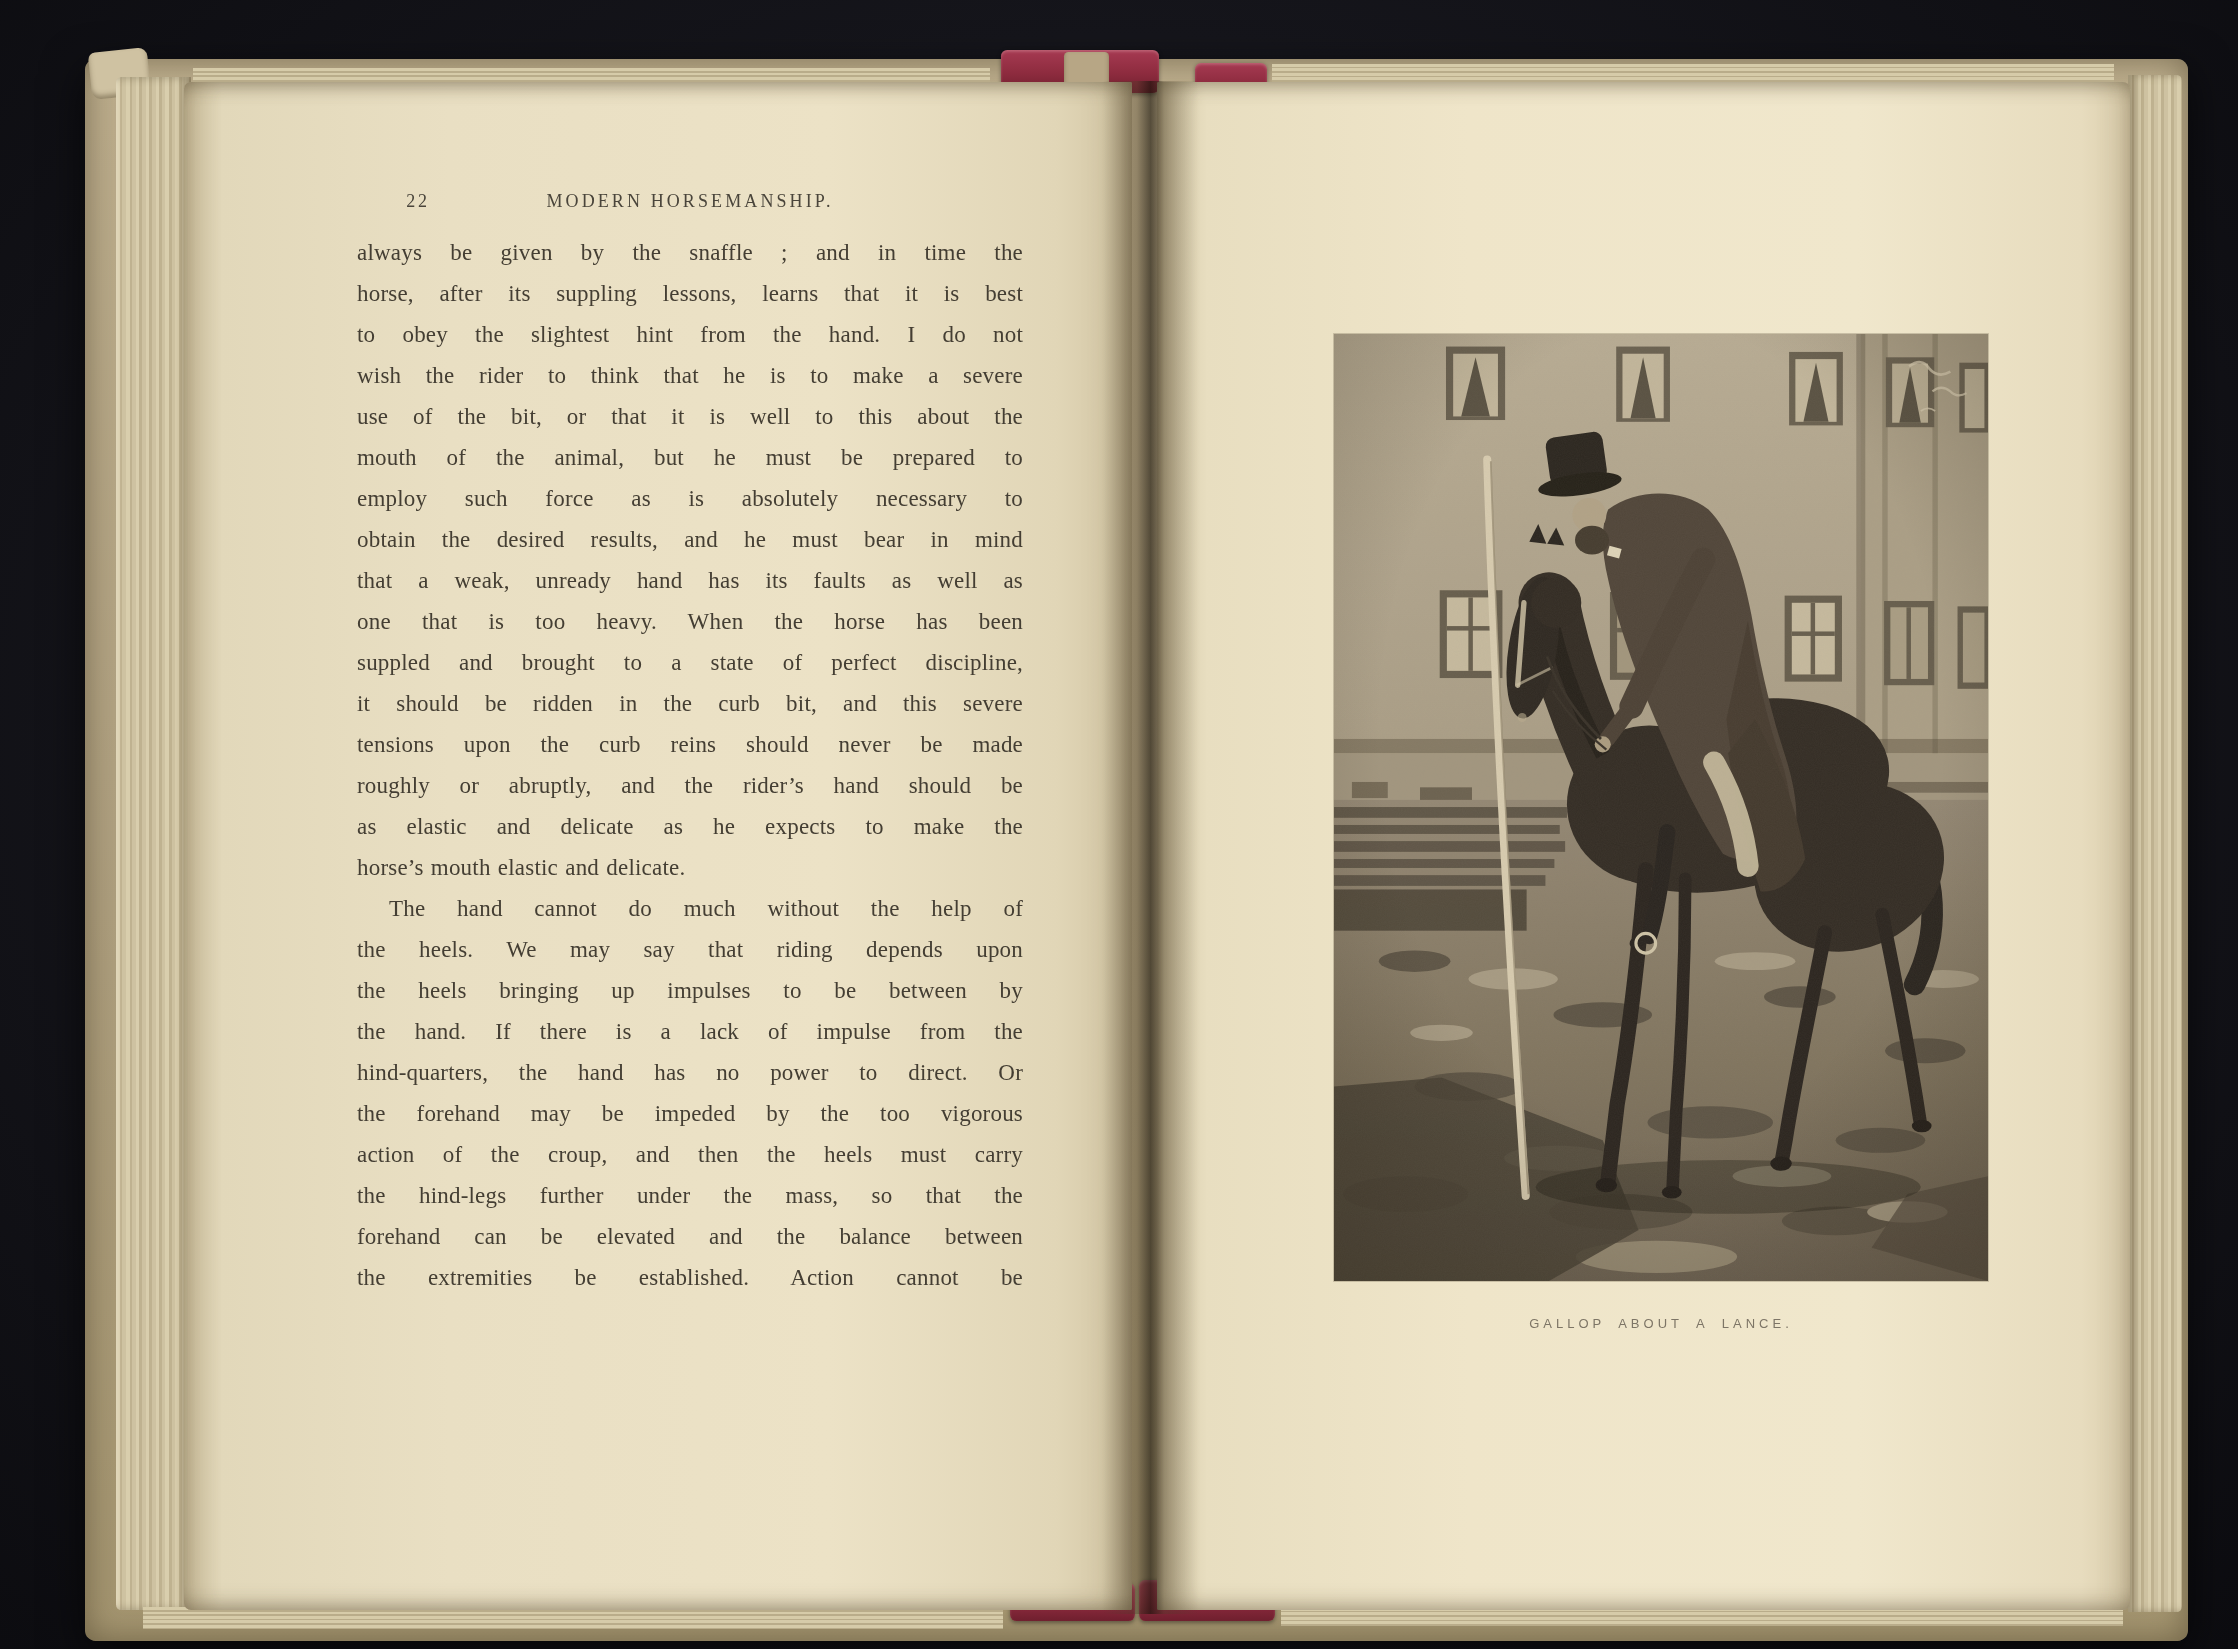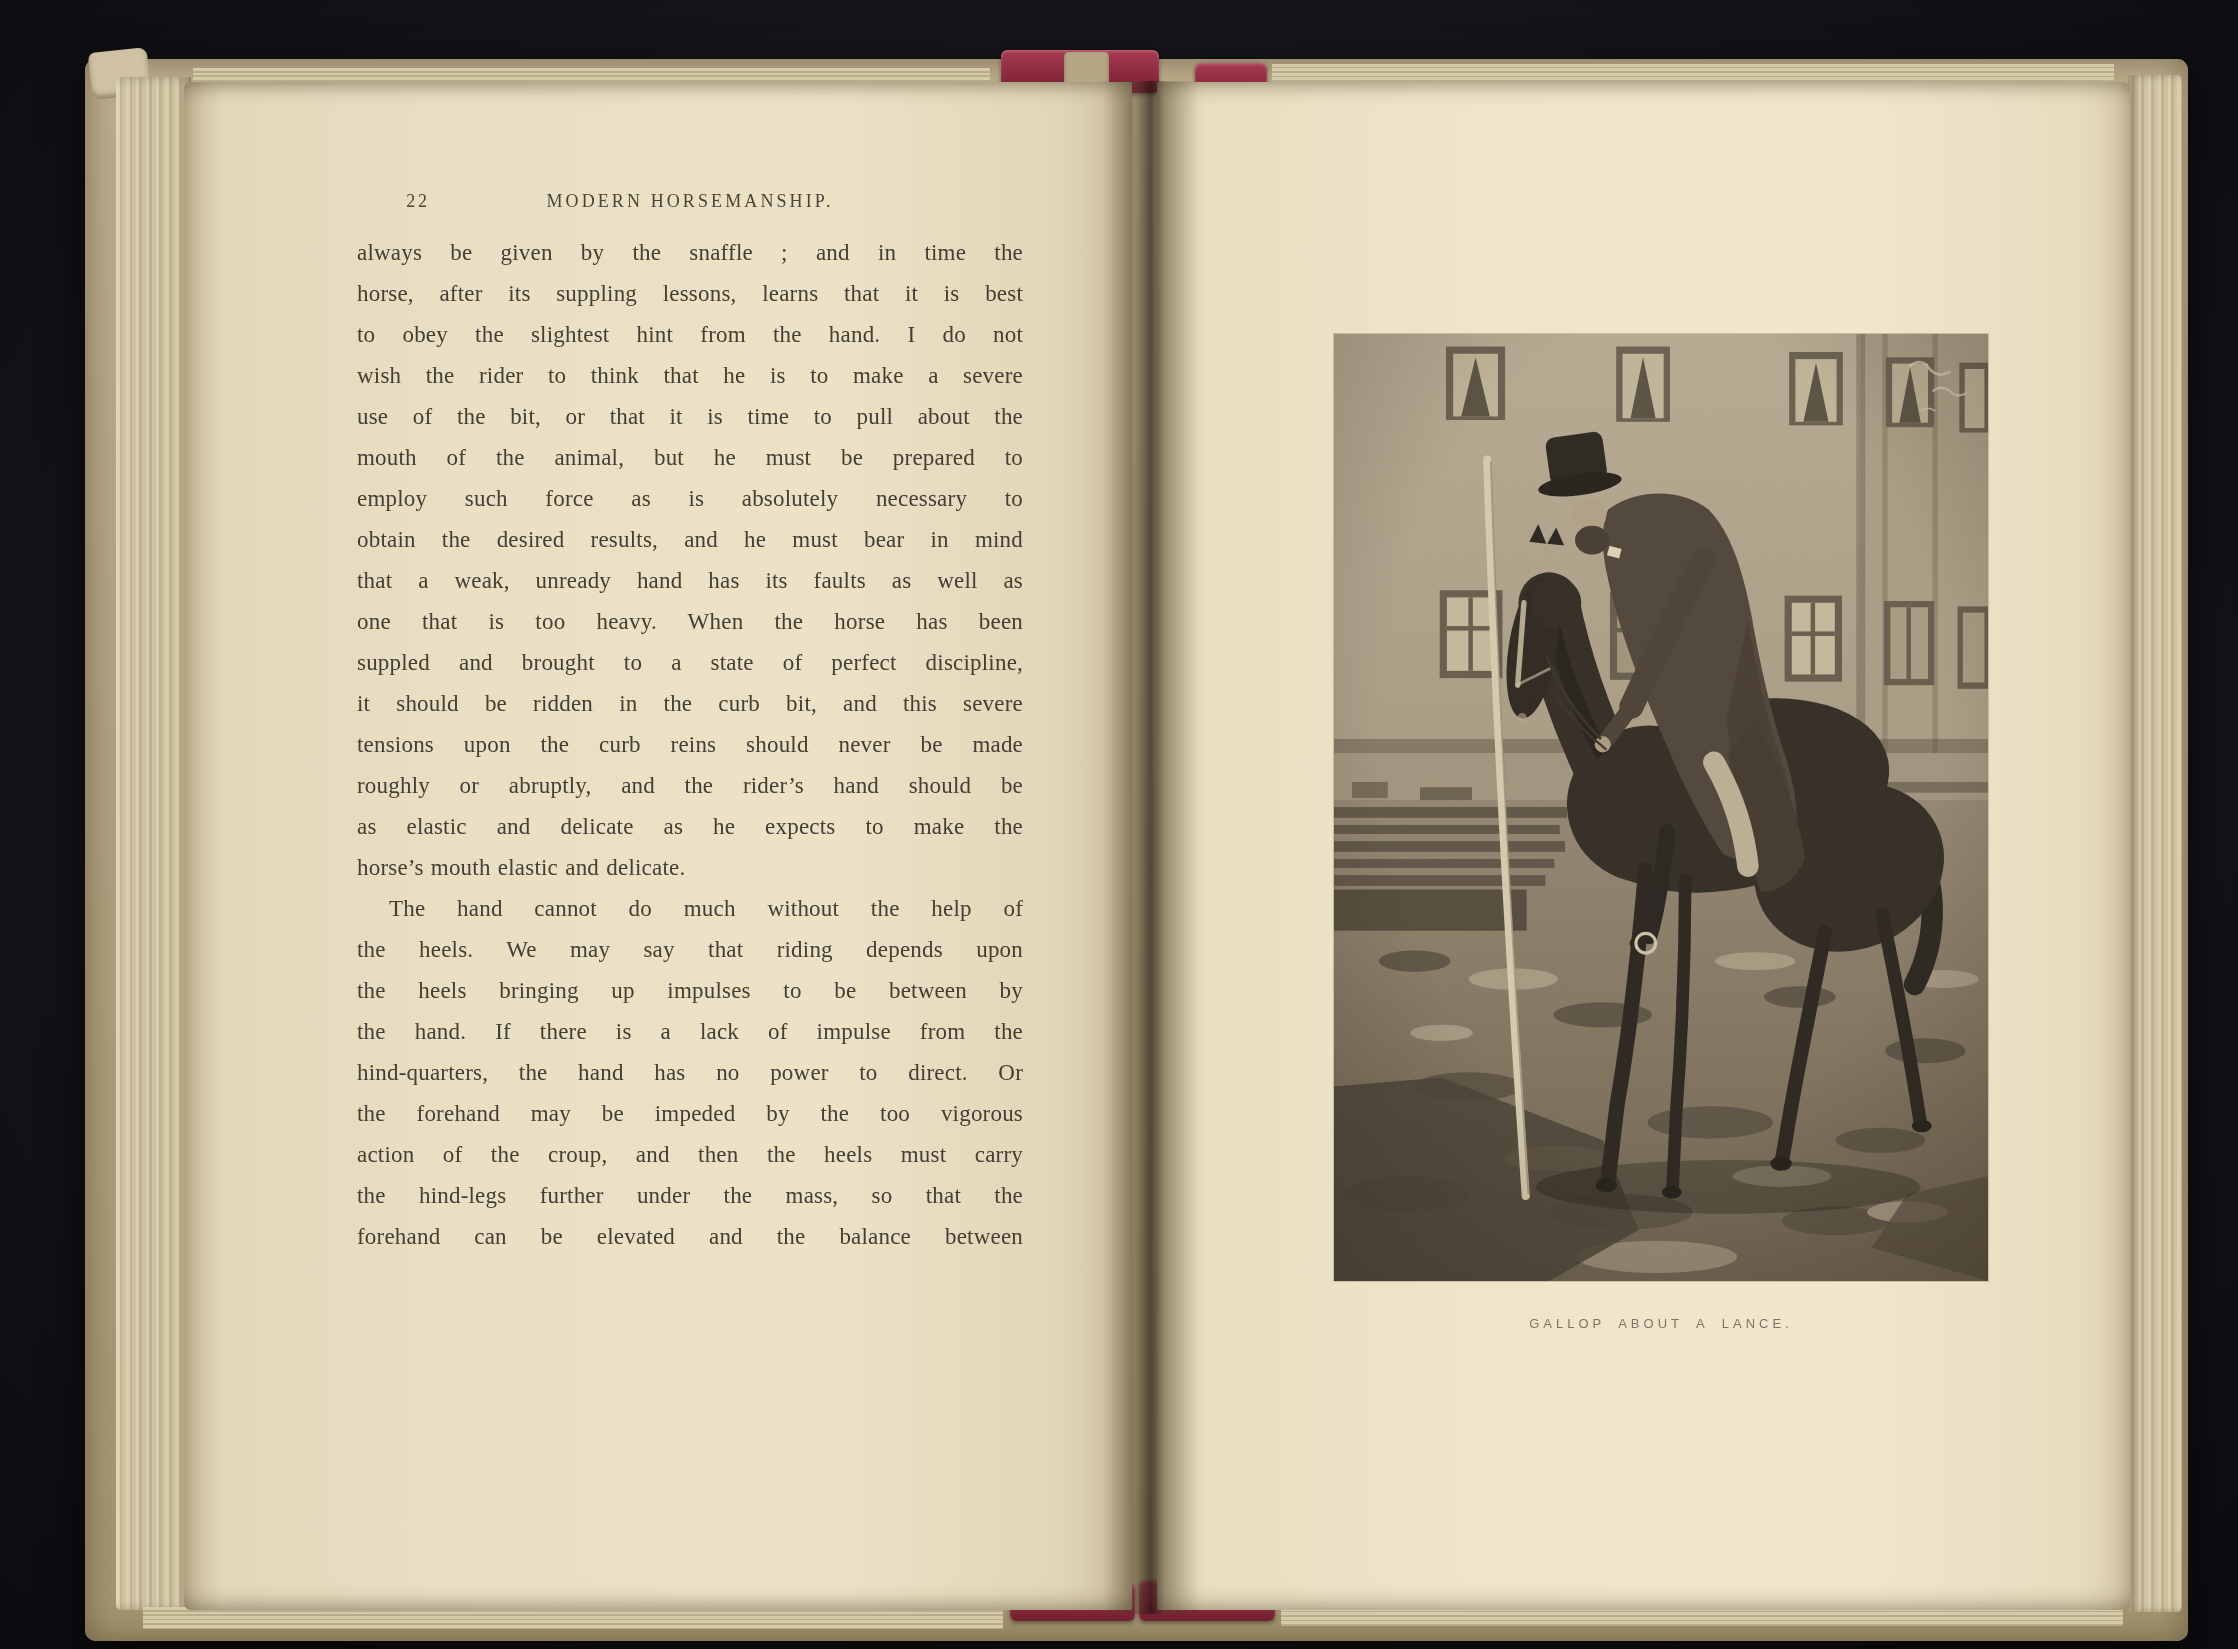--- a/index.html
+++ b/index.html
@@ -82,41 +82,42 @@
   <div class="page left-page">
     <div class="folio-row">
       <span class="page-number">22</span>
       <span class="running-title">MODERN HORSEMANSHIP.</span>
     </div>
     <div class="text-block">
       <div class="line">always be given by the snaffle ; and in time the</div>
       <div class="line">horse, after its suppling lessons, learns that it is best</div>
       <div class="line">to obey the slightest hint from the hand.  I do not</div>
       <div class="line">wish the rider to think that he is to make a severe</div>
-      <div class="line">use of the bit, or that it is time to pull about the</div>
+      <div class="line">use of the bit, or that it is well to this about the</div>
       <div class="line">mouth of the animal, but he must be prepared to</div>
       <div class="line">employ such force as is absolutely necessary to</div>
       <div class="line">obtain the desired results, and he must bear in mind</div>
       <div class="line">that a weak, unready hand has its faults as well as</div>
       <div class="line">one that is too heavy.  When the horse has been</div>
       <div class="line">suppled and brought to a state of perfect discipline,</div>
       <div class="line">it should be ridden in the curb bit, and this severe</div>
       <div class="line">tensions upon the curb reins should never be made</div>
       <div class="line">roughly or abruptly, and the rider’s hand should be</div>
       <div class="line">as elastic and delicate as he expects to make the</div>
       <div class="line end">horse’s mouth elastic and delicate.</div>
       <div class="line indent">The hand cannot do much without the help of</div>
       <div class="line">the heels.  We may say that riding depends upon</div>
       <div class="line">the heels bringing up impulses to be between by</div>
       <div class="line">the hand.  If there is a lack of impulse from the</div>
       <div class="line">hind-quarters, the hand has no power to direct.  Or</div>
       <div class="line">the forehand may be impeded by the too vigorous</div>
       <div class="line">action of the croup, and then the heels must carry</div>
       <div class="line">the hind-legs further under the mass, so that the</div>
       <div class="line">forehand can be elevated and the balance between</div>
+      <div class="line">the extremities be established.  Action cannot be</div>
     </div>
   </div>
 
   <div class="page right-page">
     <div class="plate">
       <svg viewBox="0 0 730 1057" width="654" height="947" xmlns="http://www.w3.org/2000/svg">
         <defs>
           <linearGradient id="wallG" x1="0" y1="0" x2="0" y2="1">
             <stop offset="0" stop-color="#b8ac94"></stop>
               <stop offset="1" stop-color="#a89c84"></stop>

